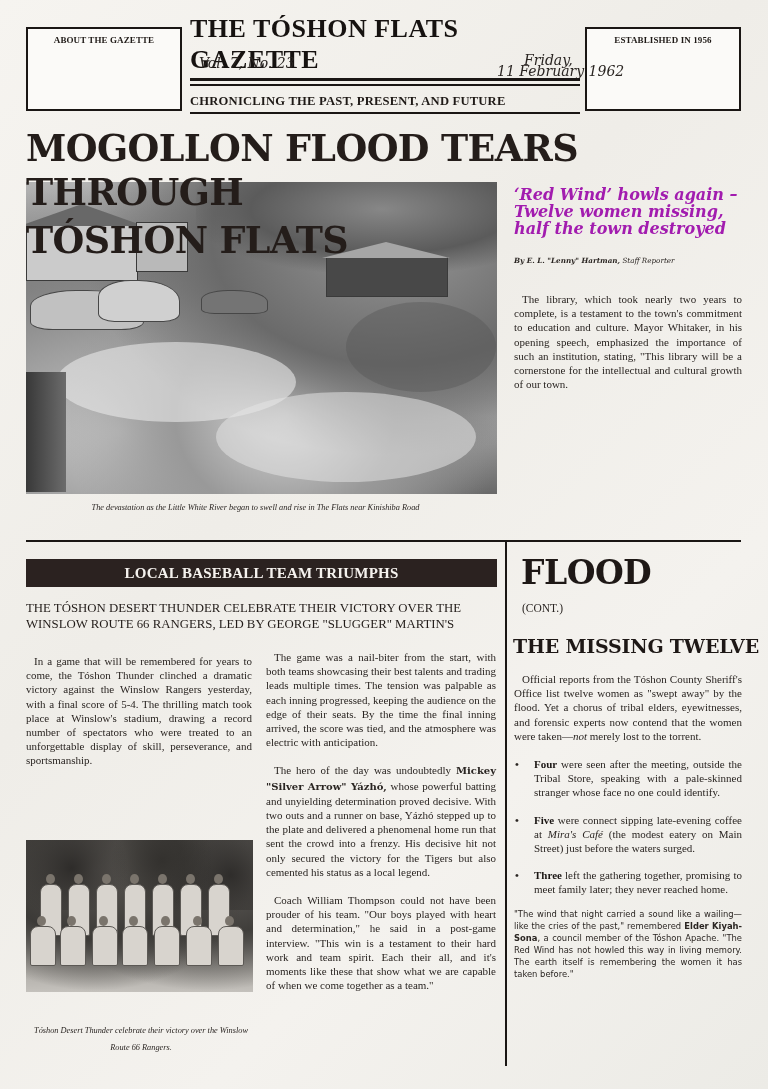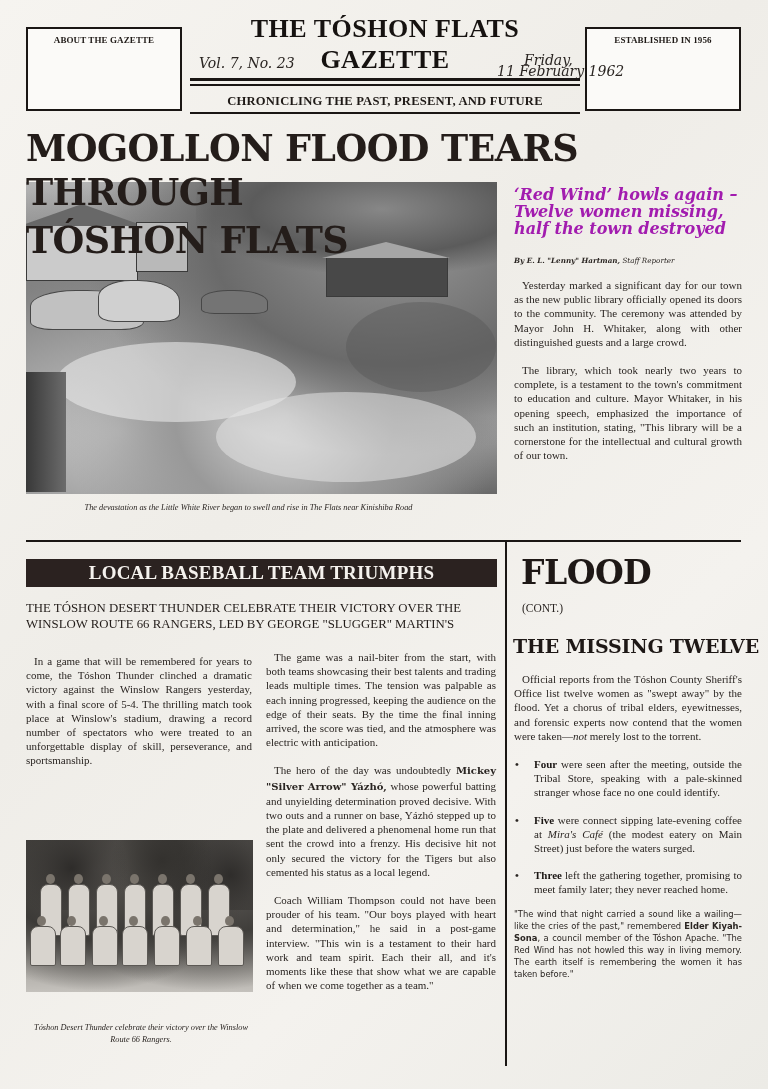--- a/index.html
+++ b/index.html
@@ -11,21 +11,21 @@
     font-family:"DejaVu Serif", "Liberation Serif", serif;
   }
   .abs { position:absolute; }
   .box {
     position:absolute; border:2px solid #1a1614; background:#fbfaf8;
     box-sizing:border-box; text-align:center; padding:6px 6px 0 6px;
   }
   .box h4 { margin:0 0 4px 0; font-family:"Liberation Serif", serif; font-weight:bold; font-size:9px; letter-spacing:0.1px; }
   .box p { margin:0; font-family:"Liberation Serif", serif; font-size:7.4px; line-height:9.4px; }
   .mast-title {
-    position:absolute; left:190px; width:390px; text-align:center;
+    position:absolute; left:190px; width:390px; text-align:left;
     font-family:"Liberation Serif", serif; font-weight:bold; color:#161210;
   }
   .rule { position:absolute; background:#1a1614; }
   .smallital { font-family:"DejaVu Serif", serif; font-style:italic; font-size:14px; color:#2a2522; }
   .headline {
     position:absolute; left:26px; top:126px; width:740px;
     font-family:"DejaVu Serif", serif; font-weight:bold; font-size:38px; line-height:44px;
     color:#241d1a; letter-spacing:-0.6px; z-index:3; transform:scaleX(0.96); transform-origin:left;
   }
   .photo-flood {
@@ -47,21 +47,21 @@
     font-family:"DejaVu Serif", serif; font-style:italic; font-weight:bold; font-size:16px; line-height:17px; color:#a21caf;
   }
   .byline { position:absolute; left:514px; top:256px; font-family:"DejaVu Serif", serif; font-style:italic; font-weight:bold; font-size:7.2px; color:#2a2522; }
   .byline span { font-weight:normal; }
   .body-text {
     font-family:"Liberation Serif", serif; font-size:11px; line-height:14.2px; text-align:justify; color:#2a2522; margin:0;
     text-indent:8px;
   }
   .bb-bar {
     position:absolute; left:26px; top:559px; width:471px; height:28px; background:#2b2220;
-    color:#f5f2ee; font-family:"Liberation Serif", serif; font-weight:bold; font-size:19px; line-height:28px; text-align:center;
+    color:#f5f2ee; font-family:"Liberation Serif", serif; font-weight:bold; font-size:15px; line-height:28px; text-align:center;
     letter-spacing:0.2px;
   }
   .bb-sub { position:absolute; left:26px; top:600px; width:470px; font-family:"Liberation Serif", serif; font-size:12.8px; line-height:16px; color:#221c19; }
   .team-photo {
     position:absolute; left:26px; top:840px; width:227px; height:152px; overflow:hidden;
     background:
       radial-gradient(ellipse at 30% 20%, #5b5854 0%, #3c3a37 40%, transparent 70%),
       radial-gradient(ellipse at 80% 15%, #6a6763 0%, #403e3b 40%, transparent 70%),
       linear-gradient(180deg, #4b4946 0%, #6b6965 45%, #a5a29d 78%, #c4c1bc 100%);
   }
@@ -87,21 +87,21 @@
   <h4>ESTABLISHED IN 1956</h4>
 </div>
 
 <div class="mast-title" style="top:13px; font-size:26px; line-height:32px; letter-spacing:0.5px;">THE TÓSHON FLATS</div>
 <div class="mast-title" style="top:44px; font-size:26px; line-height:32px; letter-spacing:0.5px;">GAZETTE</div>
 <div class="abs smallital" style="left:199px; top:55px;">Vol. 7, No. 23</div>
 <div class="abs smallital" style="left:524px; top:52px;">Friday,</div>
 <div class="abs smallital" style="left:497px; top:63px;">11 February 1962</div>
 <div class="rule" style="left:190px; top:78px; width:390px; height:3px;"></div>
 <div class="rule" style="left:190px; top:84px; width:390px; height:2px;"></div>
-<div class="abs" style="left:190px; top:94px; width:390px; text-align:center; font-family:'Liberation Serif', serif; font-weight:bold; font-size:12.6px; letter-spacing:0.2px;">CHRONICLING THE PAST, PRESENT, AND FUTURE</div>
+<div class="abs" style="left:190px; top:94px; width:390px; text-align:left; font-family:'Liberation Serif', serif; font-weight:bold; font-size:12.6px; letter-spacing:0.2px;">CHRONICLING THE PAST, PRESENT, AND FUTURE</div>
 <div class="rule" style="left:190px; top:112px; width:390px; height:2px;"></div>
 
 <div class="headline">
   <div>MOGOLLON FLOOD TEARS THROUGH</div>
   <div style="margin-top:4px;">TÓSHON FLATS</div>
 </div>
 
 <div class="photo-flood">
   <div class="abs" style="left:170px; top:0; width:310px; height:90px; background:radial-gradient(ellipse at 60% 30%, #8a8682 0%, #5e5b57 50%, transparent 75%);"></div>
   <div class="house" style="left:0; top:42px; width:110px; height:55px; background:#cfcbc6;"></div>
@@ -110,26 +110,25 @@
   <div class="house" style="left:300px; top:75px; width:120px; height:38px; background:#4b4845;"></div>
   <div class="roof" style="left:296px; top:60px; border-left:64px solid transparent; border-right:64px solid transparent; border-bottom:16px solid #a9a6a2;"></div>
   <div class="car" style="left:4px; top:108px; width:112px; height:38px;"></div>
   <div class="car" style="left:72px; top:98px; width:80px; height:40px; background:#d3d0cb;"></div>
   <div class="car" style="left:175px; top:108px; width:65px; height:22px; background:#77736f;"></div>
   <div class="water" style="left:30px; top:160px; width:240px; height:80px;"></div>
   <div class="water" style="left:190px; top:210px; width:260px; height:90px; background:rgba(230,228,224,0.55);"></div>
   <div class="water" style="left:320px; top:120px; width:150px; height:90px; background:rgba(90,87,84,0.45);"></div>
   <div class="abs" style="left:0; top:190px; width:40px; height:120px; background:linear-gradient(90deg,#3a3836,#6f6c69);"></div>
 </div>
-<div class="abs caption-i" style="left:13px; top:503px; width:471px;">The devastation as the Little White River began to swell and rise in The Flats near Kinishiba Road</div>
+<div class="abs caption-i" style="left:20px; top:503px; width:471px;">The devastation as the Little White River began to swell and rise in The Flats near Kinishiba Road</div>
 
 <div class="deck">‘Red Wind’ howls again – Twelve women missing, half the town destroyed</div>
 <div class="byline"><span style="font-weight:bold;">By E. L. "Lenny" Hartman,</span><span> Staff Reporter</span></div>
 <div class="abs" style="left:514px; top:278px; width:228px;">
-  <p class="body-text">Yesterday marked a significant day for our town as the new public library officially opened its doors to the community. The ceremony was attended by Mayor John H. Whitaker, along with other distinguished guests and a large crowd.</p>
   <p class="body-text" style="margin-top:14px;">The library, which took nearly two years to complete, is a testament to the town's commitment to education and culture. Mayor Whitaker, in his opening speech, emphasized the importance of such an institution, stating, "This library will be a cornerstone for the intellectual and cultural growth of our town.</p>
 </div>
 
 <div class="rule" style="left:26px; top:540px; width:715px; height:2px;"></div>
 <div class="rule" style="left:505px; top:541px; width:2px; height:525px;"></div>
 
 <div class="bb-bar">LOCAL BASEBALL TEAM TRIUMPHS</div>
 <div class="bb-sub">THE TÓSHON DESERT THUNDER CELEBRATE THEIR VICTORY OVER THE WINSLOW ROUTE 66 RANGERS, LED BY GEORGE "SLUGGER" MARTIN'S</div>
 
 <div class="abs" style="left:26px; top:654px; width:226px;">
@@ -160,21 +159,21 @@
     <div class="player" style="left: 66px; top: 86px; height: 38px; width: 24px;"></div>
     <div class="player-head" style="left: 103px; top: 76px;"></div>
     <div class="player" style="left: 96px; top: 86px; height: 38px; width: 24px;"></div>
     <div class="player-head" style="left: 135px; top: 76px;"></div>
     <div class="player" style="left: 128px; top: 86px; height: 38px; width: 24px;"></div>
     <div class="player-head" style="left: 167px; top: 76px;"></div>
     <div class="player" style="left: 160px; top: 86px; height: 38px; width: 24px;"></div>
     <div class="player-head" style="left: 199px; top: 76px;"></div>
     <div class="player" style="left: 192px; top: 86px; height: 38px; width: 24px;"></div>
   </div>
-<div class="abs caption-i" style="left:30px; top:1022px; width:222px; line-height:12px;">Tóshon Desert Thunder  celebrate their victory over the Winslow Route 66 Rangers.</div>
+<div class="abs caption-i" style="left:30px; top:1022px; width:222px; line-height:17px;">Tóshon Desert Thunder  celebrate their victory over the Winslow Route 66 Rangers.</div>
 
 <div class="abs" style="left:266px; top:650px; width:230px;">
   <p class="body-text">The game was a nail-biter from the start, with both teams showcasing their best talents and trading leads multiple times. The tension was palpable as each inning progressed, keeping the audience on the edge of their seats. By the time the final inning arrived, the score was tied, and the atmosphere was electric with anticipation.</p>
   <p class="body-text" style="margin-top:14px;"><span>The hero of the day was undoubtedly </span><b style="font-family:'DejaVu Serif', serif; font-size:10px;">Mickey "Silver Arrow" Yázhó,</b><span> whose powerful batting and unyielding determination proved decisive. With two outs and a runner on base, Yázhó stepped up to the plate and delivered a phenomenal home run that sent the crowd into a frenzy. His decisive hit not only secured the victory for the Tigers but also cemented his status as a local legend.</span></p>
   <p class="body-text" style="margin-top:14px;">Coach William Thompson could not have been prouder of his team. "Our boys played with heart and determination," he said in a post-game interview. "This win is a testament to their hard work and team spirit. Each their all, and it's moments like these that show what we are capable of when we come together as a team."</p>
 </div>
 
 <div class="flood-h">FLOOD</div>
 <div class="cont">(CONT.)</div>
 <div class="missing">THE MISSING TWELVE</div>

